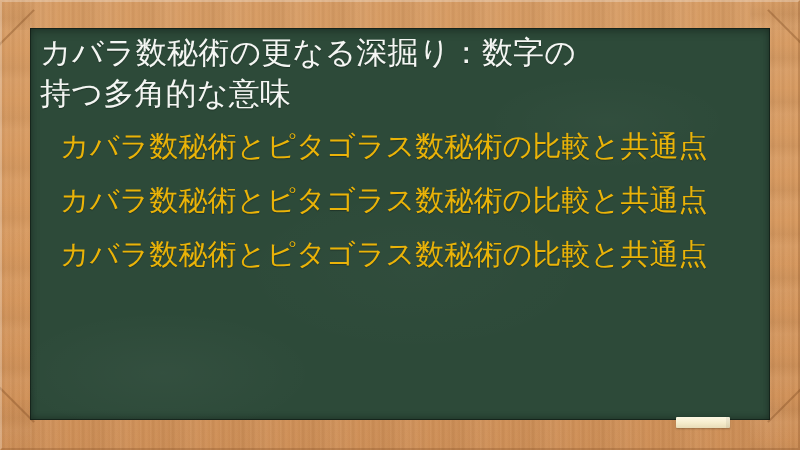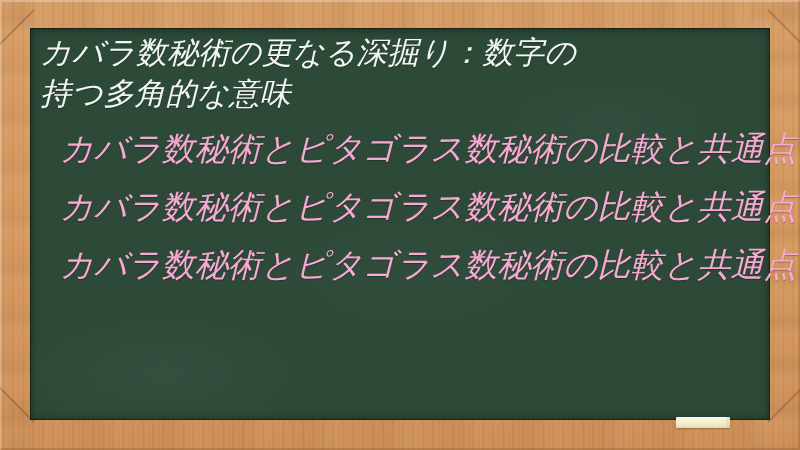--- a/index.html
+++ b/index.html
@@ -147,21 +147,20 @@
 
   
   .content {
     position: absolute;
     left: 0;
     top: 0;
     width: 740px;
     height: 392px;
     box-sizing: border-box;
     padding: 4px 26px 0 8px;
-    font-style: italic;
   }
 
   .title {
     margin: 0;
     padding: 0 0 0 2px;
     color: #f4f6f3;
     font-size: 31px;
     font-weight: 400;
     line-height: 1.32;
     letter-spacing: 0.2px;
@@ -169,22 +168,22 @@
     white-space: pre-line;
   }
 
   .topics {
     list-style: none;
     margin: 18px 0 0 0;
     padding: 0 0 0 22px;
   }
 
   .topic-item {
-    color: #f9a8d4;
-    font-size: 33px;
+    color: #eab308;
+    font-size: 29px;
     font-weight: 400;
     line-height: 1.0;
     letter-spacing: 0.1px;
     padding: 0;
     margin: 0 0 25px 0;
     text-shadow: 0 1px 1px rgba(0,0,0,0.28);
     white-space: nowrap;
   }
 
   

